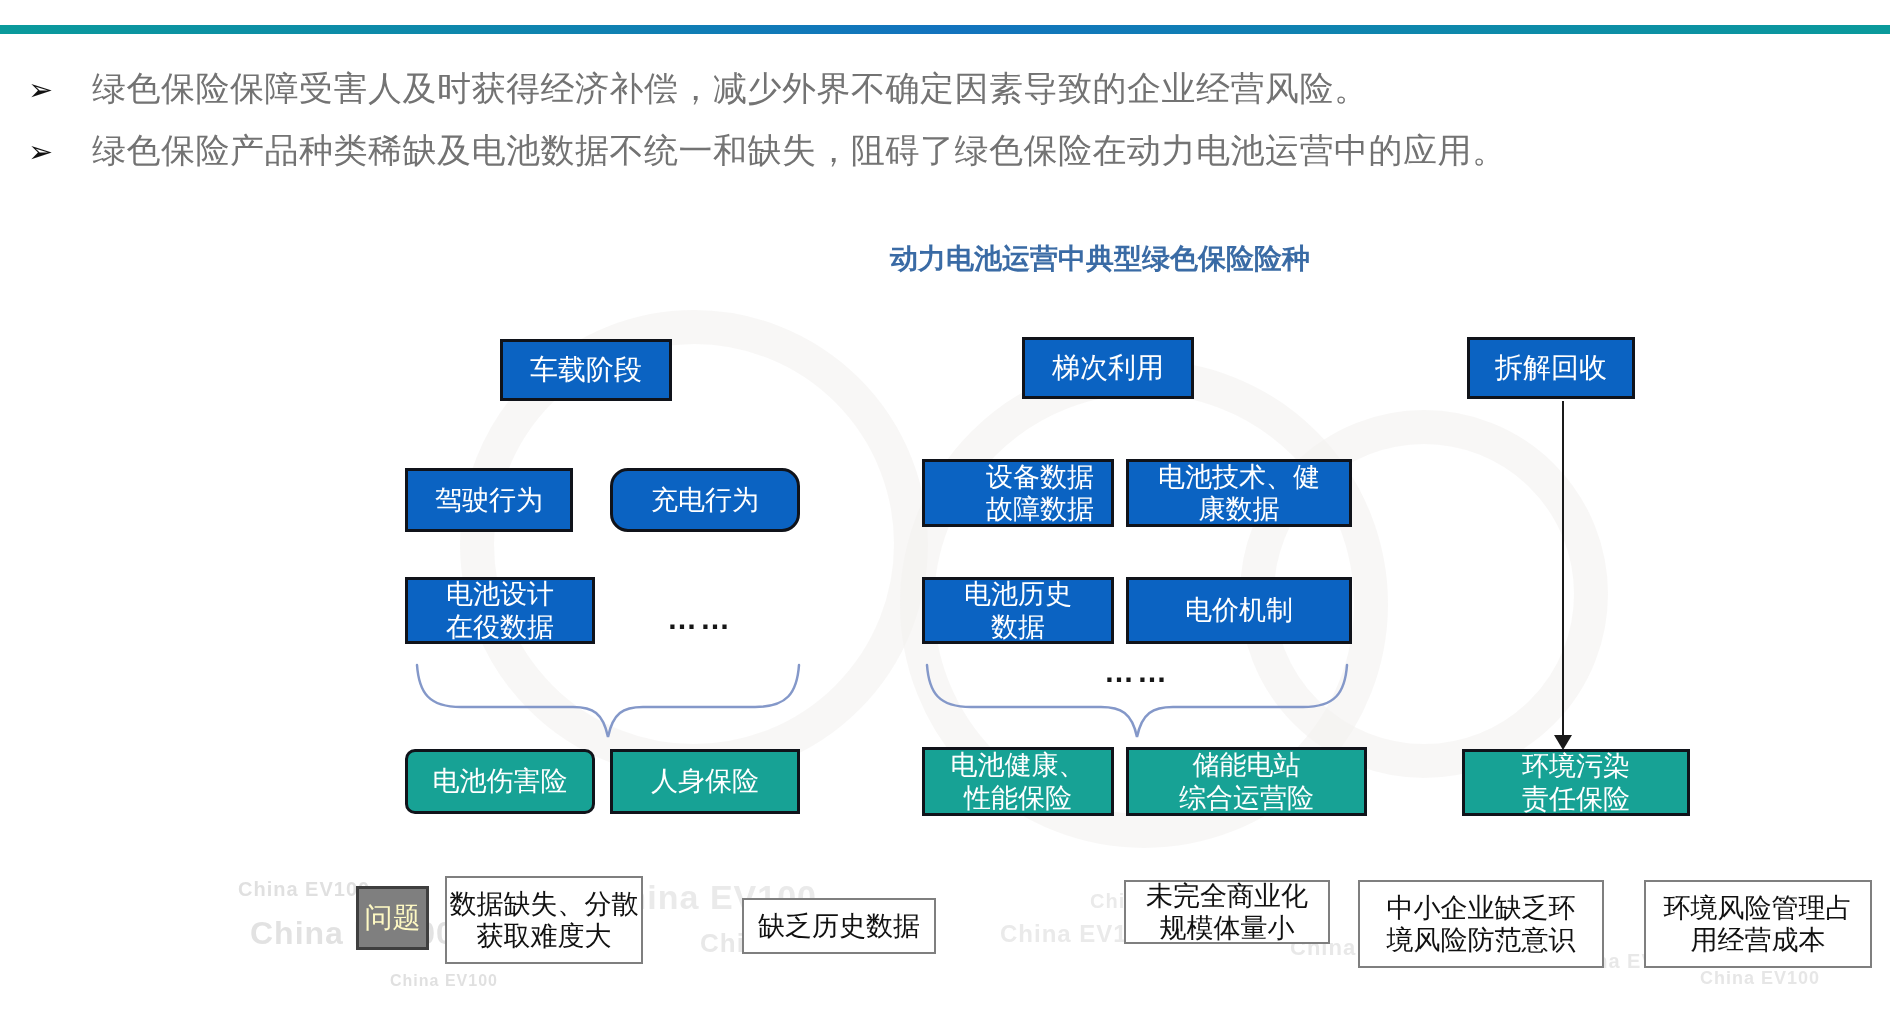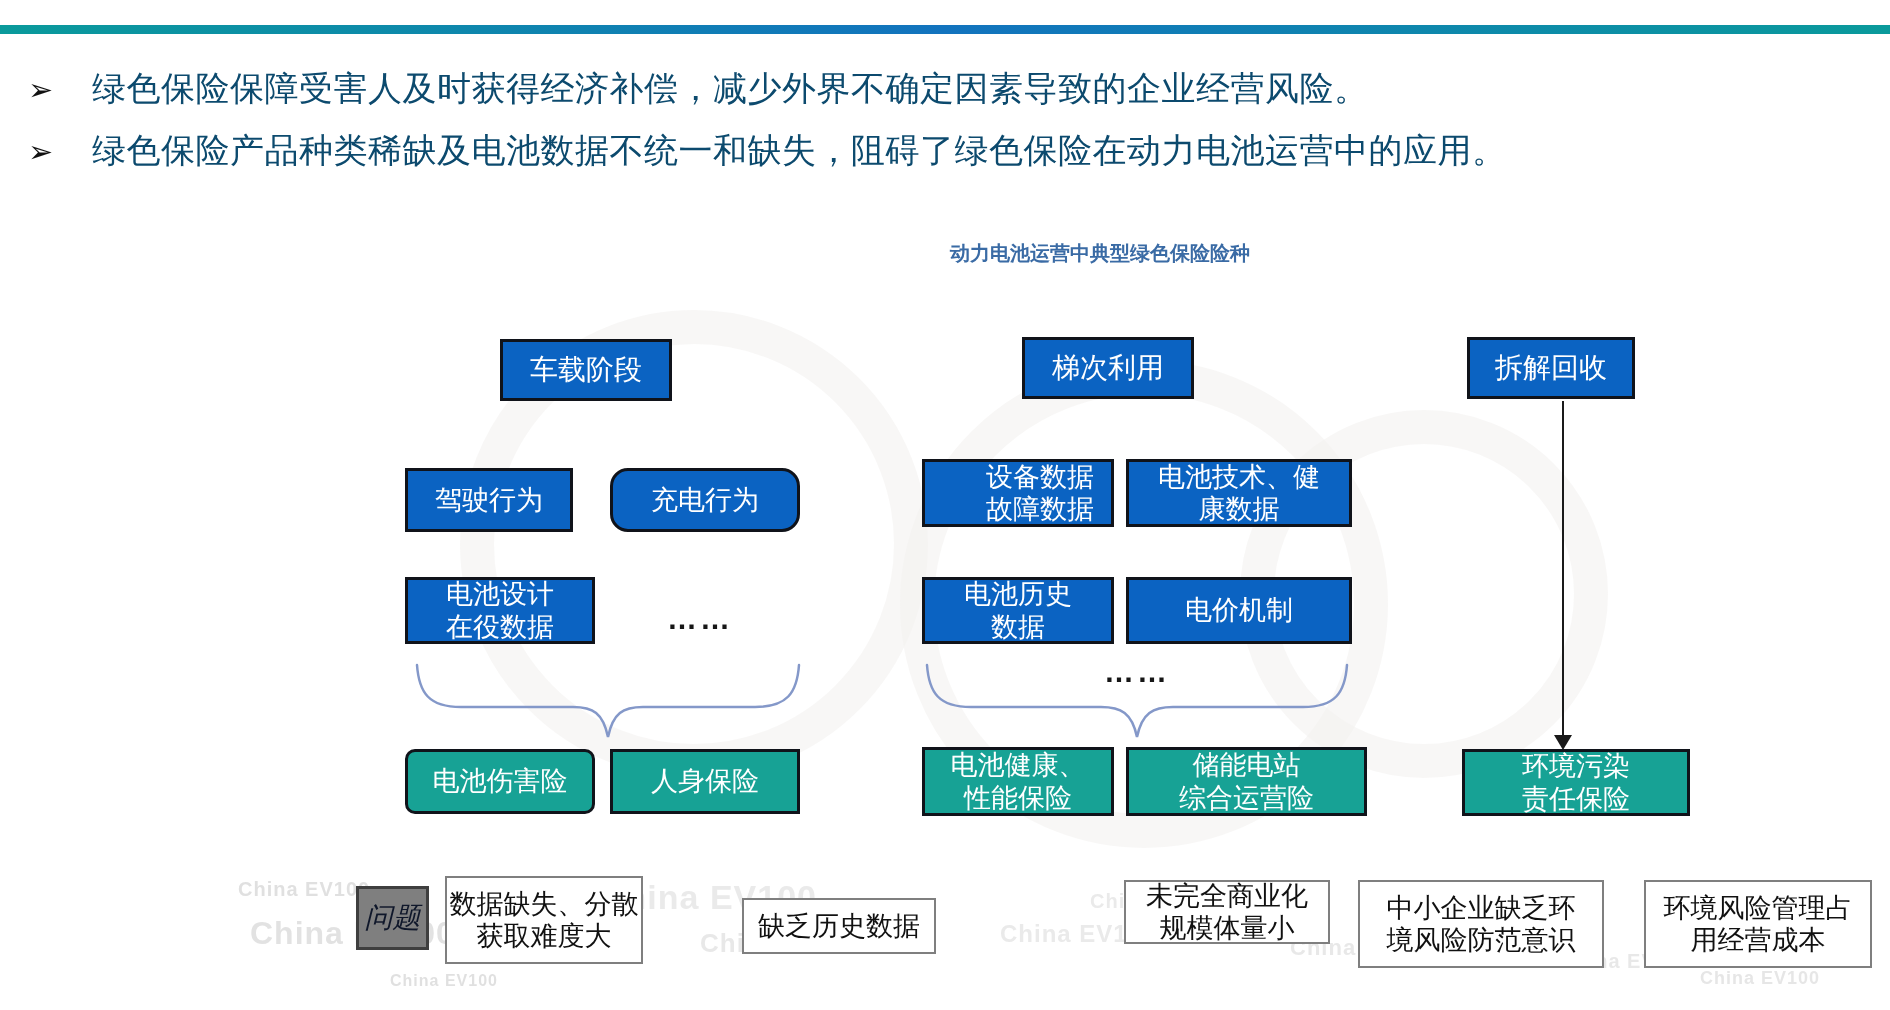--- a/index.html
+++ b/index.html
@@ -5,35 +5,35 @@
   html,body{margin:0;padding:0;background:#fff;}
   #canvas{
     position:relative;width:1890px;height:1010px;background:#ffffff;overflow:hidden;
     font-family:"Liberation Sans", sans-serif;color:var(--bodyText,#141414);
   }
   .topbar{position:absolute;left:0;top:25px;width:1890px;height:9px;
     background:linear-gradient(90deg,var(--barTeal) 0%,var(--barBlue) 50%,var(--barTeal) 100%);z-index:3;}
   .bullets{position:absolute;left:28px;top:58px;z-index:3;}
   .bullet-row{display:flex;align-items:center;height:62px;}
   .bullet-marker{font-size:30px;width:64px;color:#111;flex:0 0 64px;}
-  .bullet-text{font-size:34px;color:#0c4a6e;letter-spacing:0.5px;}
+  .bullet-text{font-size:34px;color:#737373;letter-spacing:0.5px;}
   .diagram-title{position:absolute;left:870px;top:240px;width:460px;text-align:center;
-    font-size:20px;font-weight:bold;color:var(--titleBlue);z-index:3;}
+    font-size:28px;font-weight:bold;color:var(--titleBlue);z-index:3;}
   .box{position:absolute;display:flex;align-items:center;justify-content:center;text-align:center;
     white-space:pre-line;box-sizing:border-box;z-index:2;line-height:1.2;}
   .stage{background:var(--stageFill);border:3px solid var(--boxBorder);color:var(--boxText);font-size:28px;}
   .databox{background:var(--stageFill);border:3px solid var(--boxBorder);color:var(--boxText);font-size:27px;}
   .insurance{background:var(--insuranceFill);border:3px solid var(--boxBorder);color:var(--boxText);font-size:27px;}
   .ellipsis{position:absolute;font-size:30px;font-weight:bold;color:#161616;letter-spacing:3px;
     display:flex;align-items:center;justify-content:center;z-index:2;}
   .brace{position:absolute;z-index:2;}
   .arrow-line{position:absolute;width:2px;background:#1a1a1a;z-index:2;}
   .arrow-head{position:absolute;width:0;height:0;border-left:9px solid transparent;
     border-right:9px solid transparent;border-top:15px solid #1a1a1a;z-index:2;}
-  .problem-label{background:var(--problemLabelFill);border:3px solid #3f3f3f;color:#0f172a;font-size:28px;font-style:italic;}
+  .problem-label{background:var(--problemLabelFill);border:3px solid #3f3f3f;color:#fef9c3;font-size:28px;}
   .problem{background:#ffffff;border:2px solid var(--problemBorder);color:#111;font-size:27px;}
   .wm-text{position:absolute;color:var(--watermarkGray);z-index:1;font-weight:600;letter-spacing:1px;white-space:nowrap;}
   .wm-ring{position:absolute;border:34px solid #f3f2f0;border-radius:50%;z-index:0;opacity:.6;}
 </style>
 </head>
 <body>
 
 <div id="canvas">
 
   <div class="wm-ring" style="left:460px;top:310px;width:400px;height:400px;"></div>

